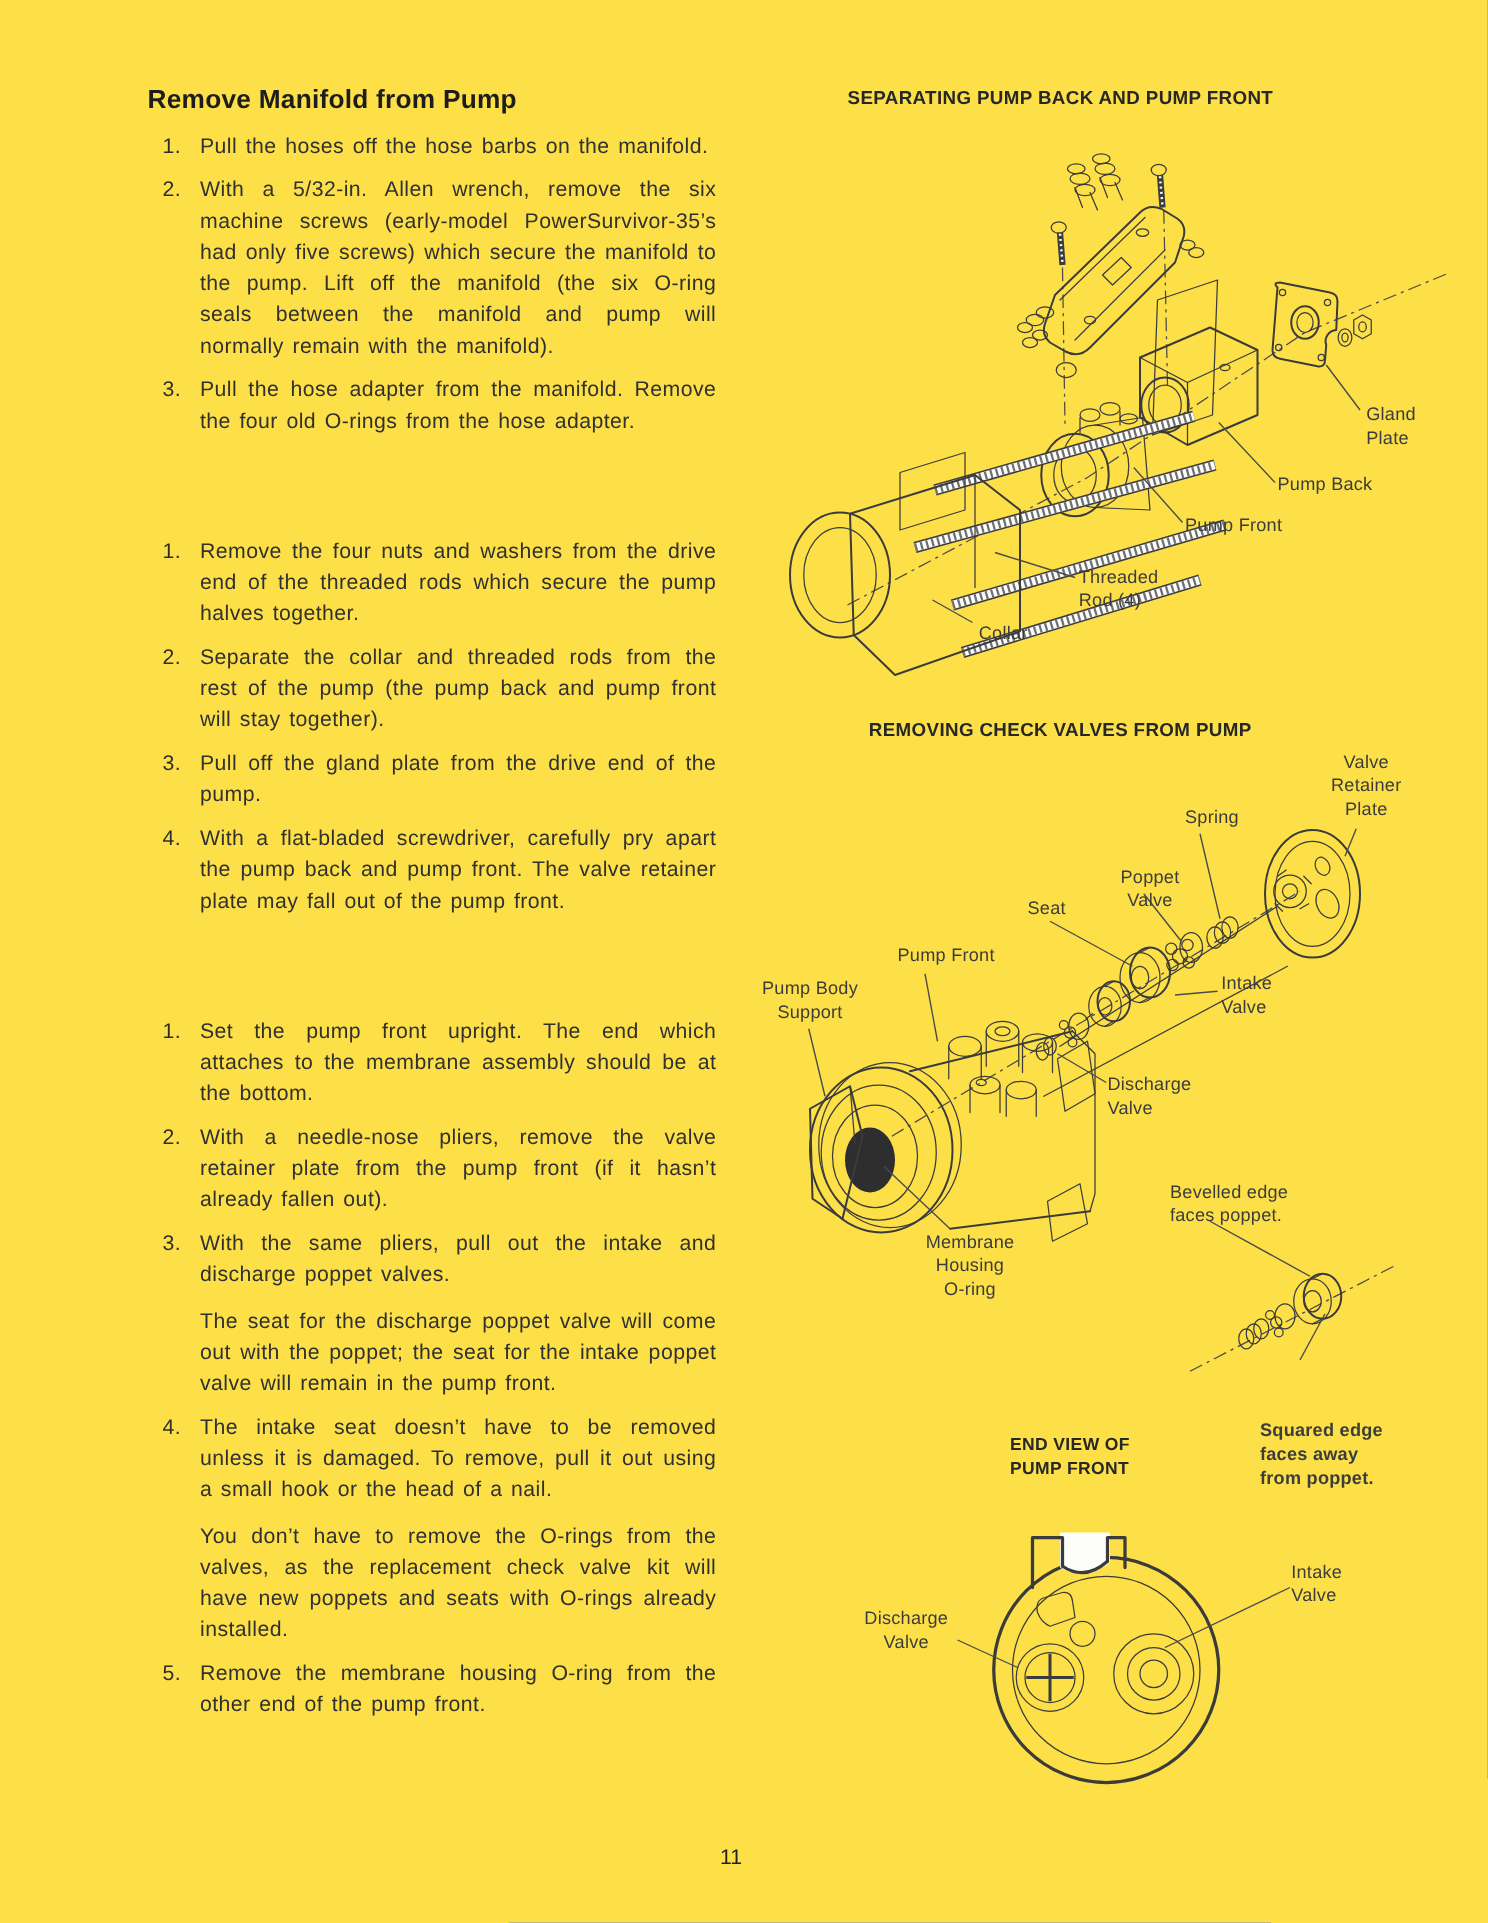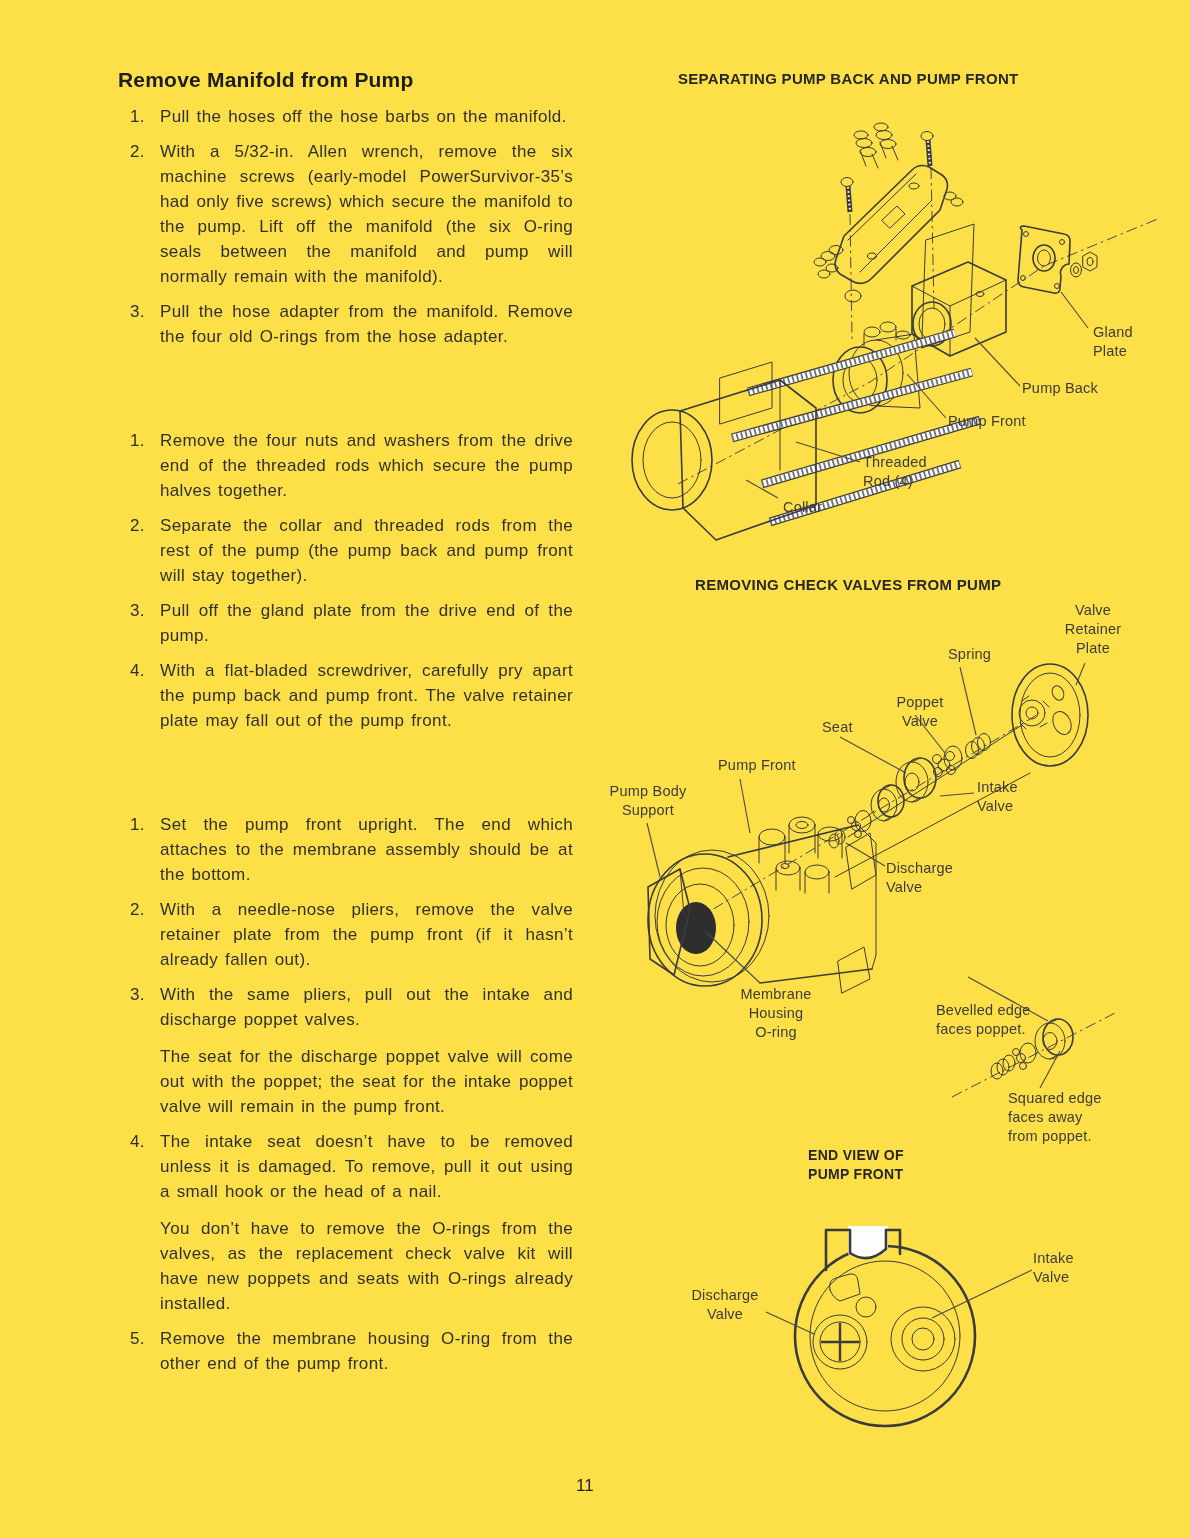--- a/index.html
+++ b/index.html
@@ -389,23 +389,23 @@
   <div class="fig-label" style="left:718px;top:756px;">Pump Front</div>
   <div class="fig-label center" style="left:604px;top:782px;width:88px;">Pump Body
 Support</div>
   <div class="fig-label" style="left:977px;top:778px;">Intake
 Valve</div>
   <div class="fig-label" style="left:886px;top:859px;">Discharge
 Valve</div>
   <div class="fig-label center" style="left:734px;top:985px;width:84px;">Membrane
 Housing
 O-ring</div>
-  <div class="fig-label" style="left:936px;top:1001px;">Bevelled edge
+  <div class="fig-label" style="left:936px;top:945px;">Bevelled edge
 faces poppet.</div>
-  <div class="fig-label" style="left:1008px;top:1089px;">Squared edge
+  <div class="fig-label" style="left:1008px;top:1136px;font-weight:bold;">Squared edge
 faces away
 from poppet.</div>
 
   <div class="figtitle small" style="left:808px;top:1146px;">END VIEW OF
 PUMP FRONT</div>
 
   <svg class="figsvg" style="left:680px;top:1212px;" width="440" height="230" viewBox="0 0 440 230">
     <g>
       <circle class="ln bold" cx="205" cy="124" r="90"></circle>
 

